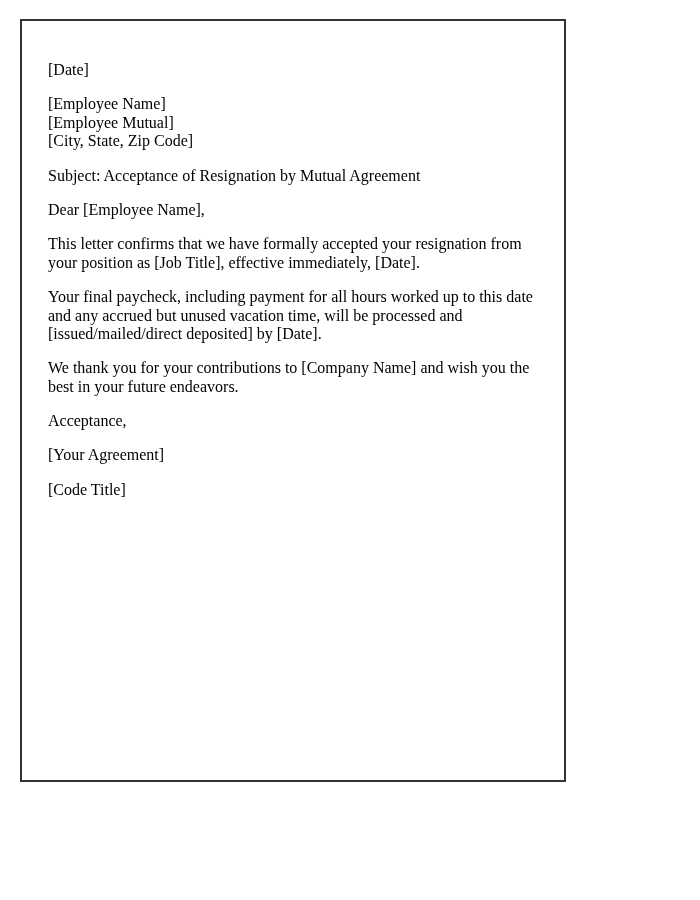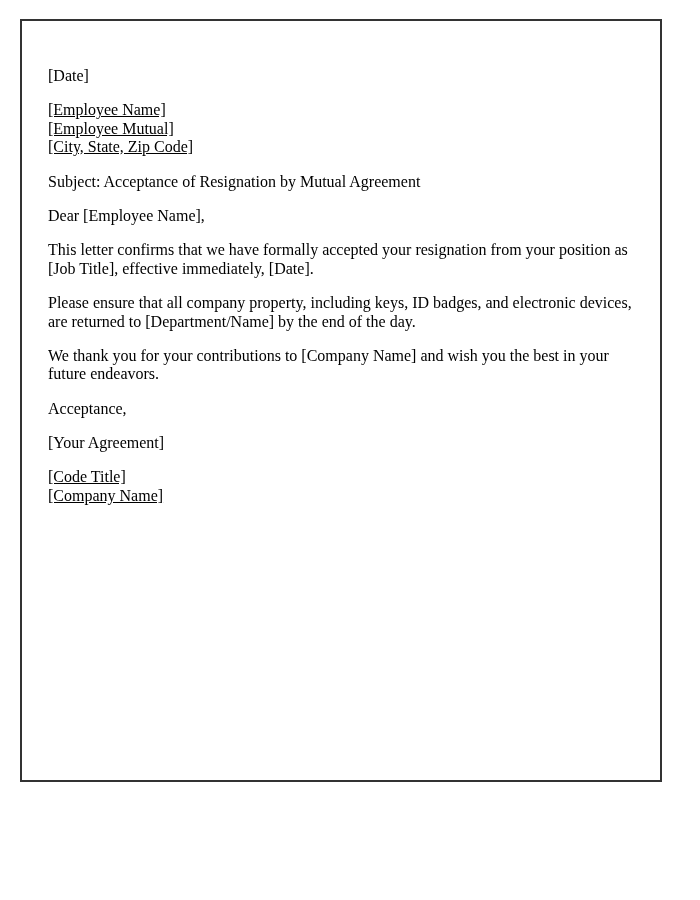--- a/index.html
+++ b/index.html
@@ -10,37 +10,36 @@
   body {
     width: 700px;
     height: 900px;
     position: relative;
     overflow: hidden;
   }
   .letter-page {
     position: absolute;
     left: 20px;
     top: 19px;
-    width: 642px;
+    width: 546px;
     height: 763px;
     box-sizing: border-box;
     border: 2px solid #333333;
-    padding: 30px 26px;
+    padding: 24px 26px;
     background: #ffffff;
     font-family: "Liberation Serif", serif;
     font-size: 16px;
     line-height: 1.15;
     color: #000000;
   }
   .letter-page p {
     margin: 16px 0;
   }
   .line {
     display: block;
-    text-decoration: underline;
   }
 </style>
 </head>
 <body>
 
 <div class="letter-page">
 
   <p>[Date]</p>
 
   <p>
@@ -49,27 +48,26 @@
     <span class="line">[City, State, Zip Code]</span>
   </p>
 
   <p>Subject: Acceptance of Resignation by Mutual Agreement</p>
 
   <p>Dear [Employee Name],</p>
 
   <p>This letter confirms that we have formally accepted your resignation from your position as [Job Title], effective immediately, [Date].</p>
 
 
+  <p>Your final paycheck, including payment for all hours worked up to this date and any accrued but unused vacation time, will be processed and [issued/mailed/direct deposited] by [Date].</p>
 
-  <p>Please ensure that all company property, including keys, ID badges, and electronic devices, are returned to [Department/Name] by the end of the day.</p>
 
   <p>We thank you for your contributions to [Company Name] and wish you the best in your future endeavors.</p>
 
   <p>Acceptance,</p>
 
   <p>[Your Agreement]</p>
 
   <p>
     <span class="line">[Code Title]</span>
-    <span class="line">[Company Name]</span>
   </p>
 
 </div>
 
 </body></html>

